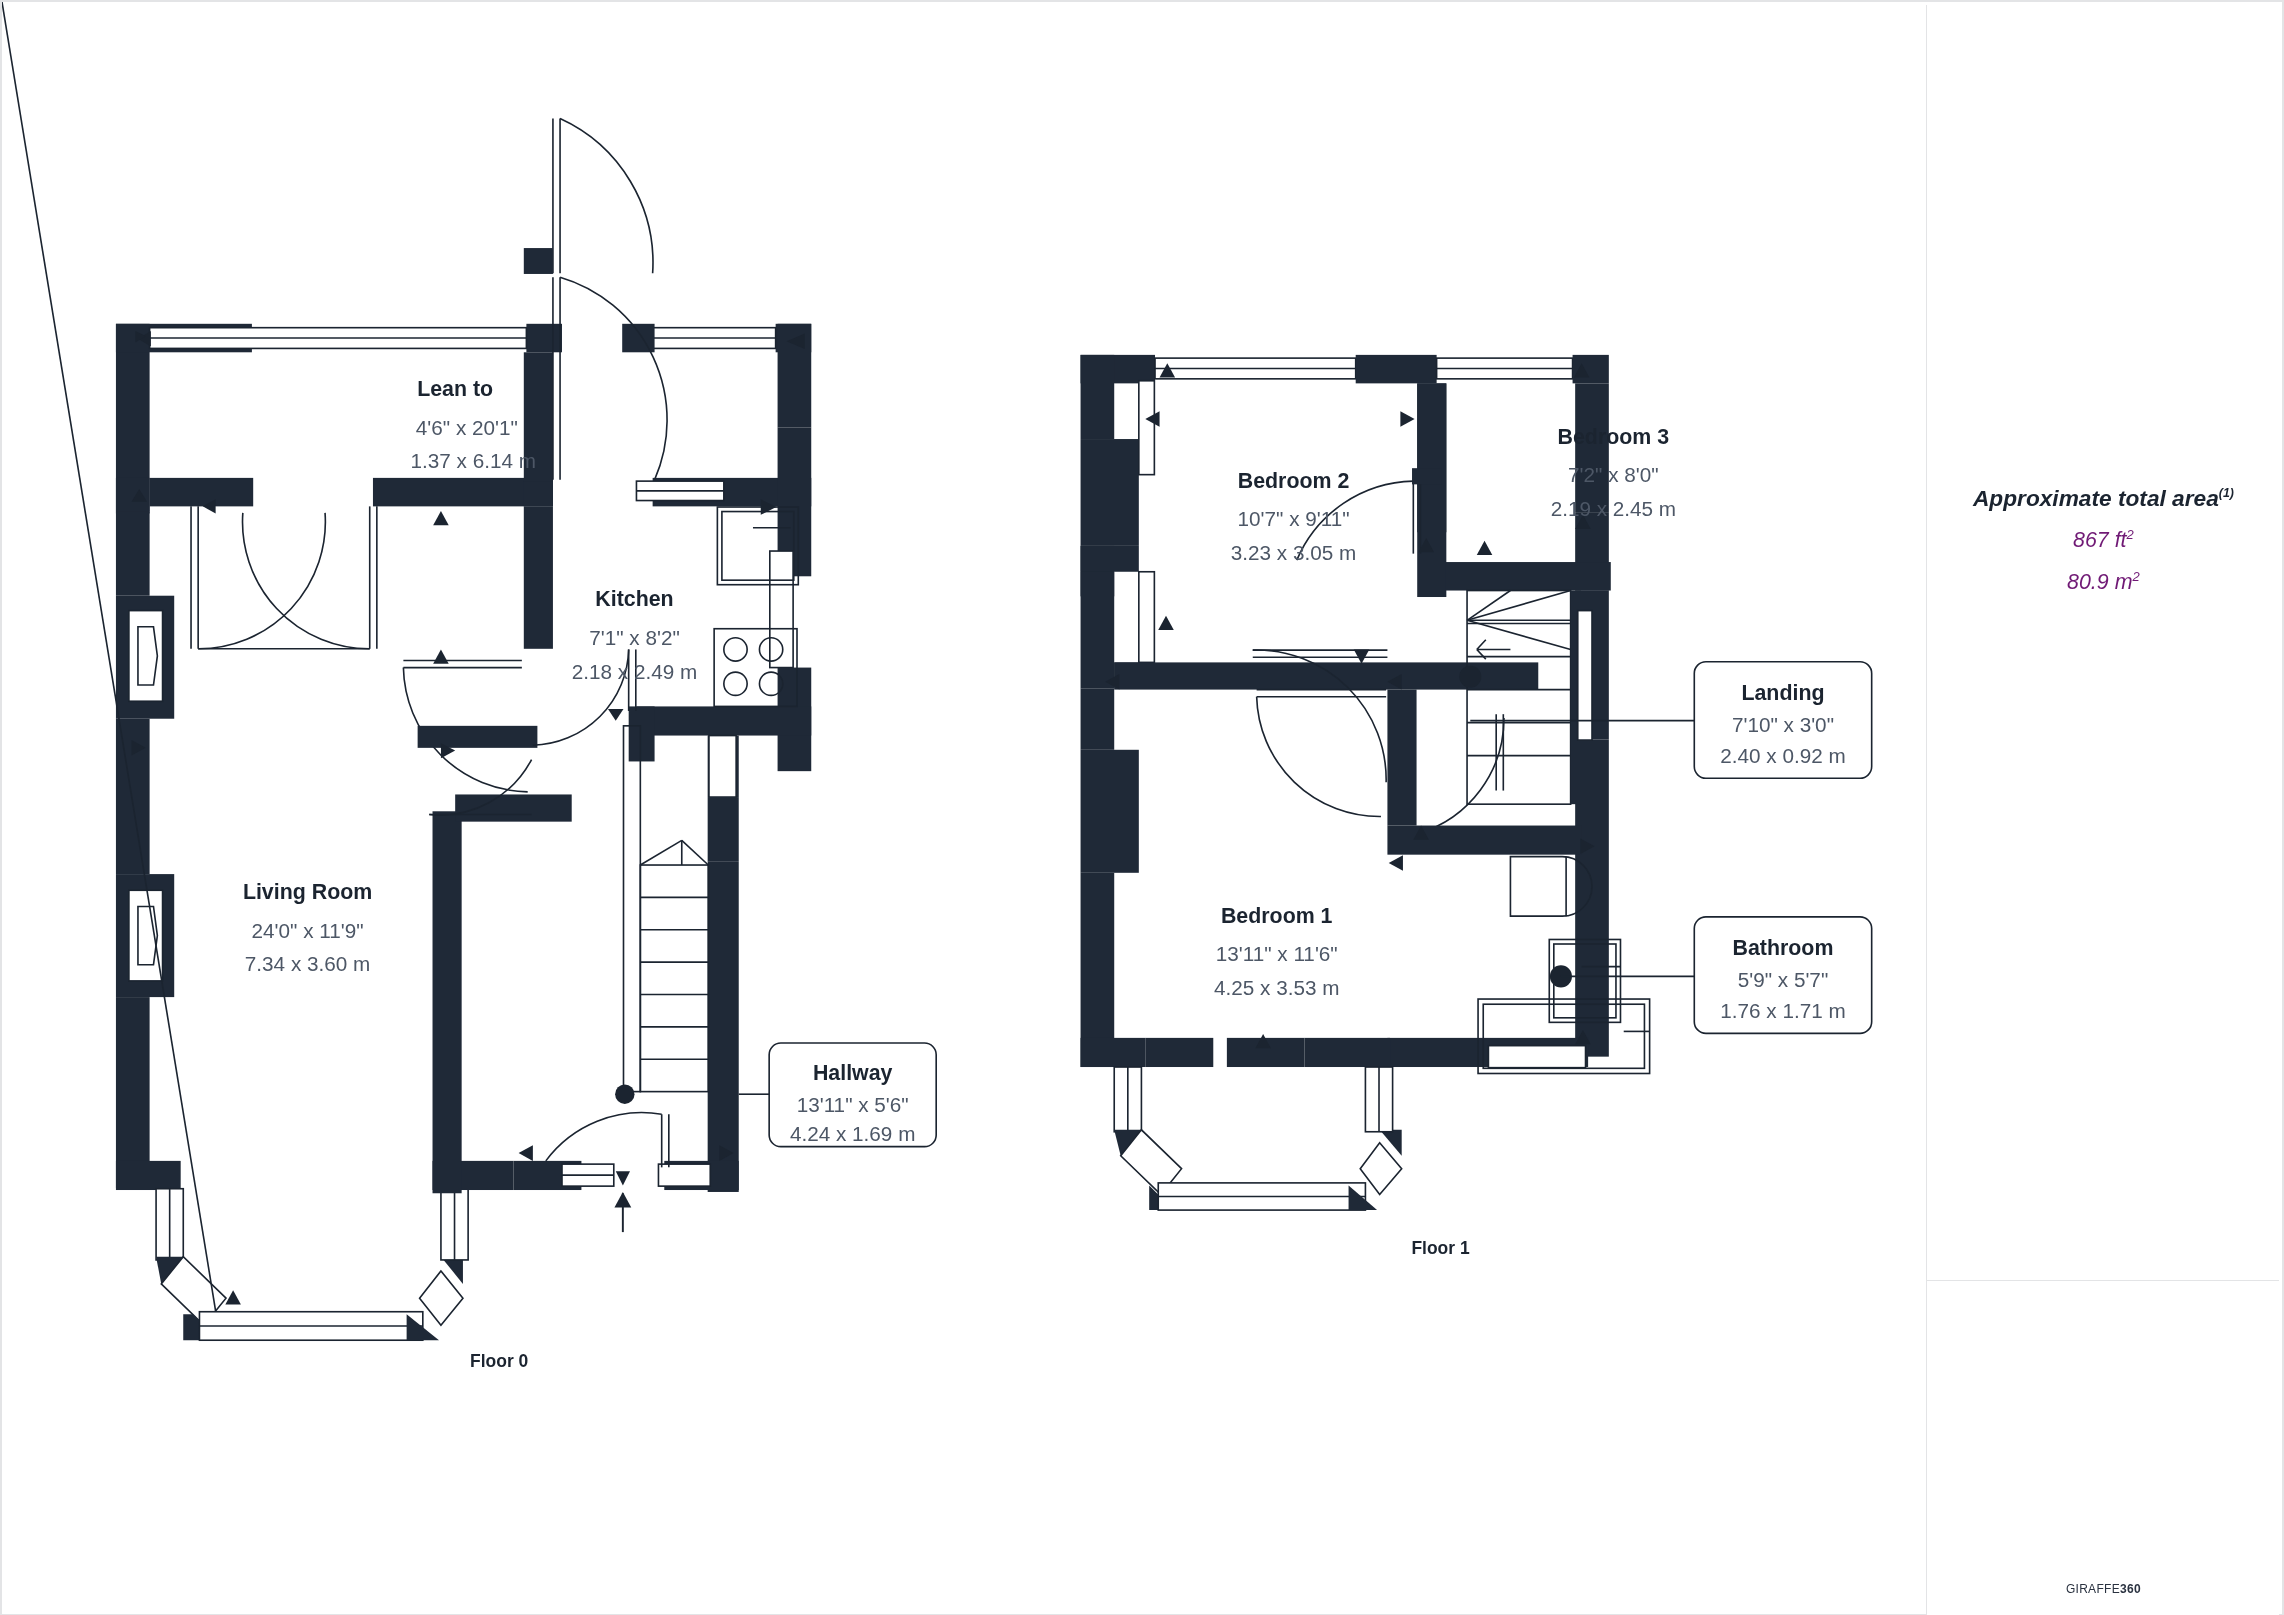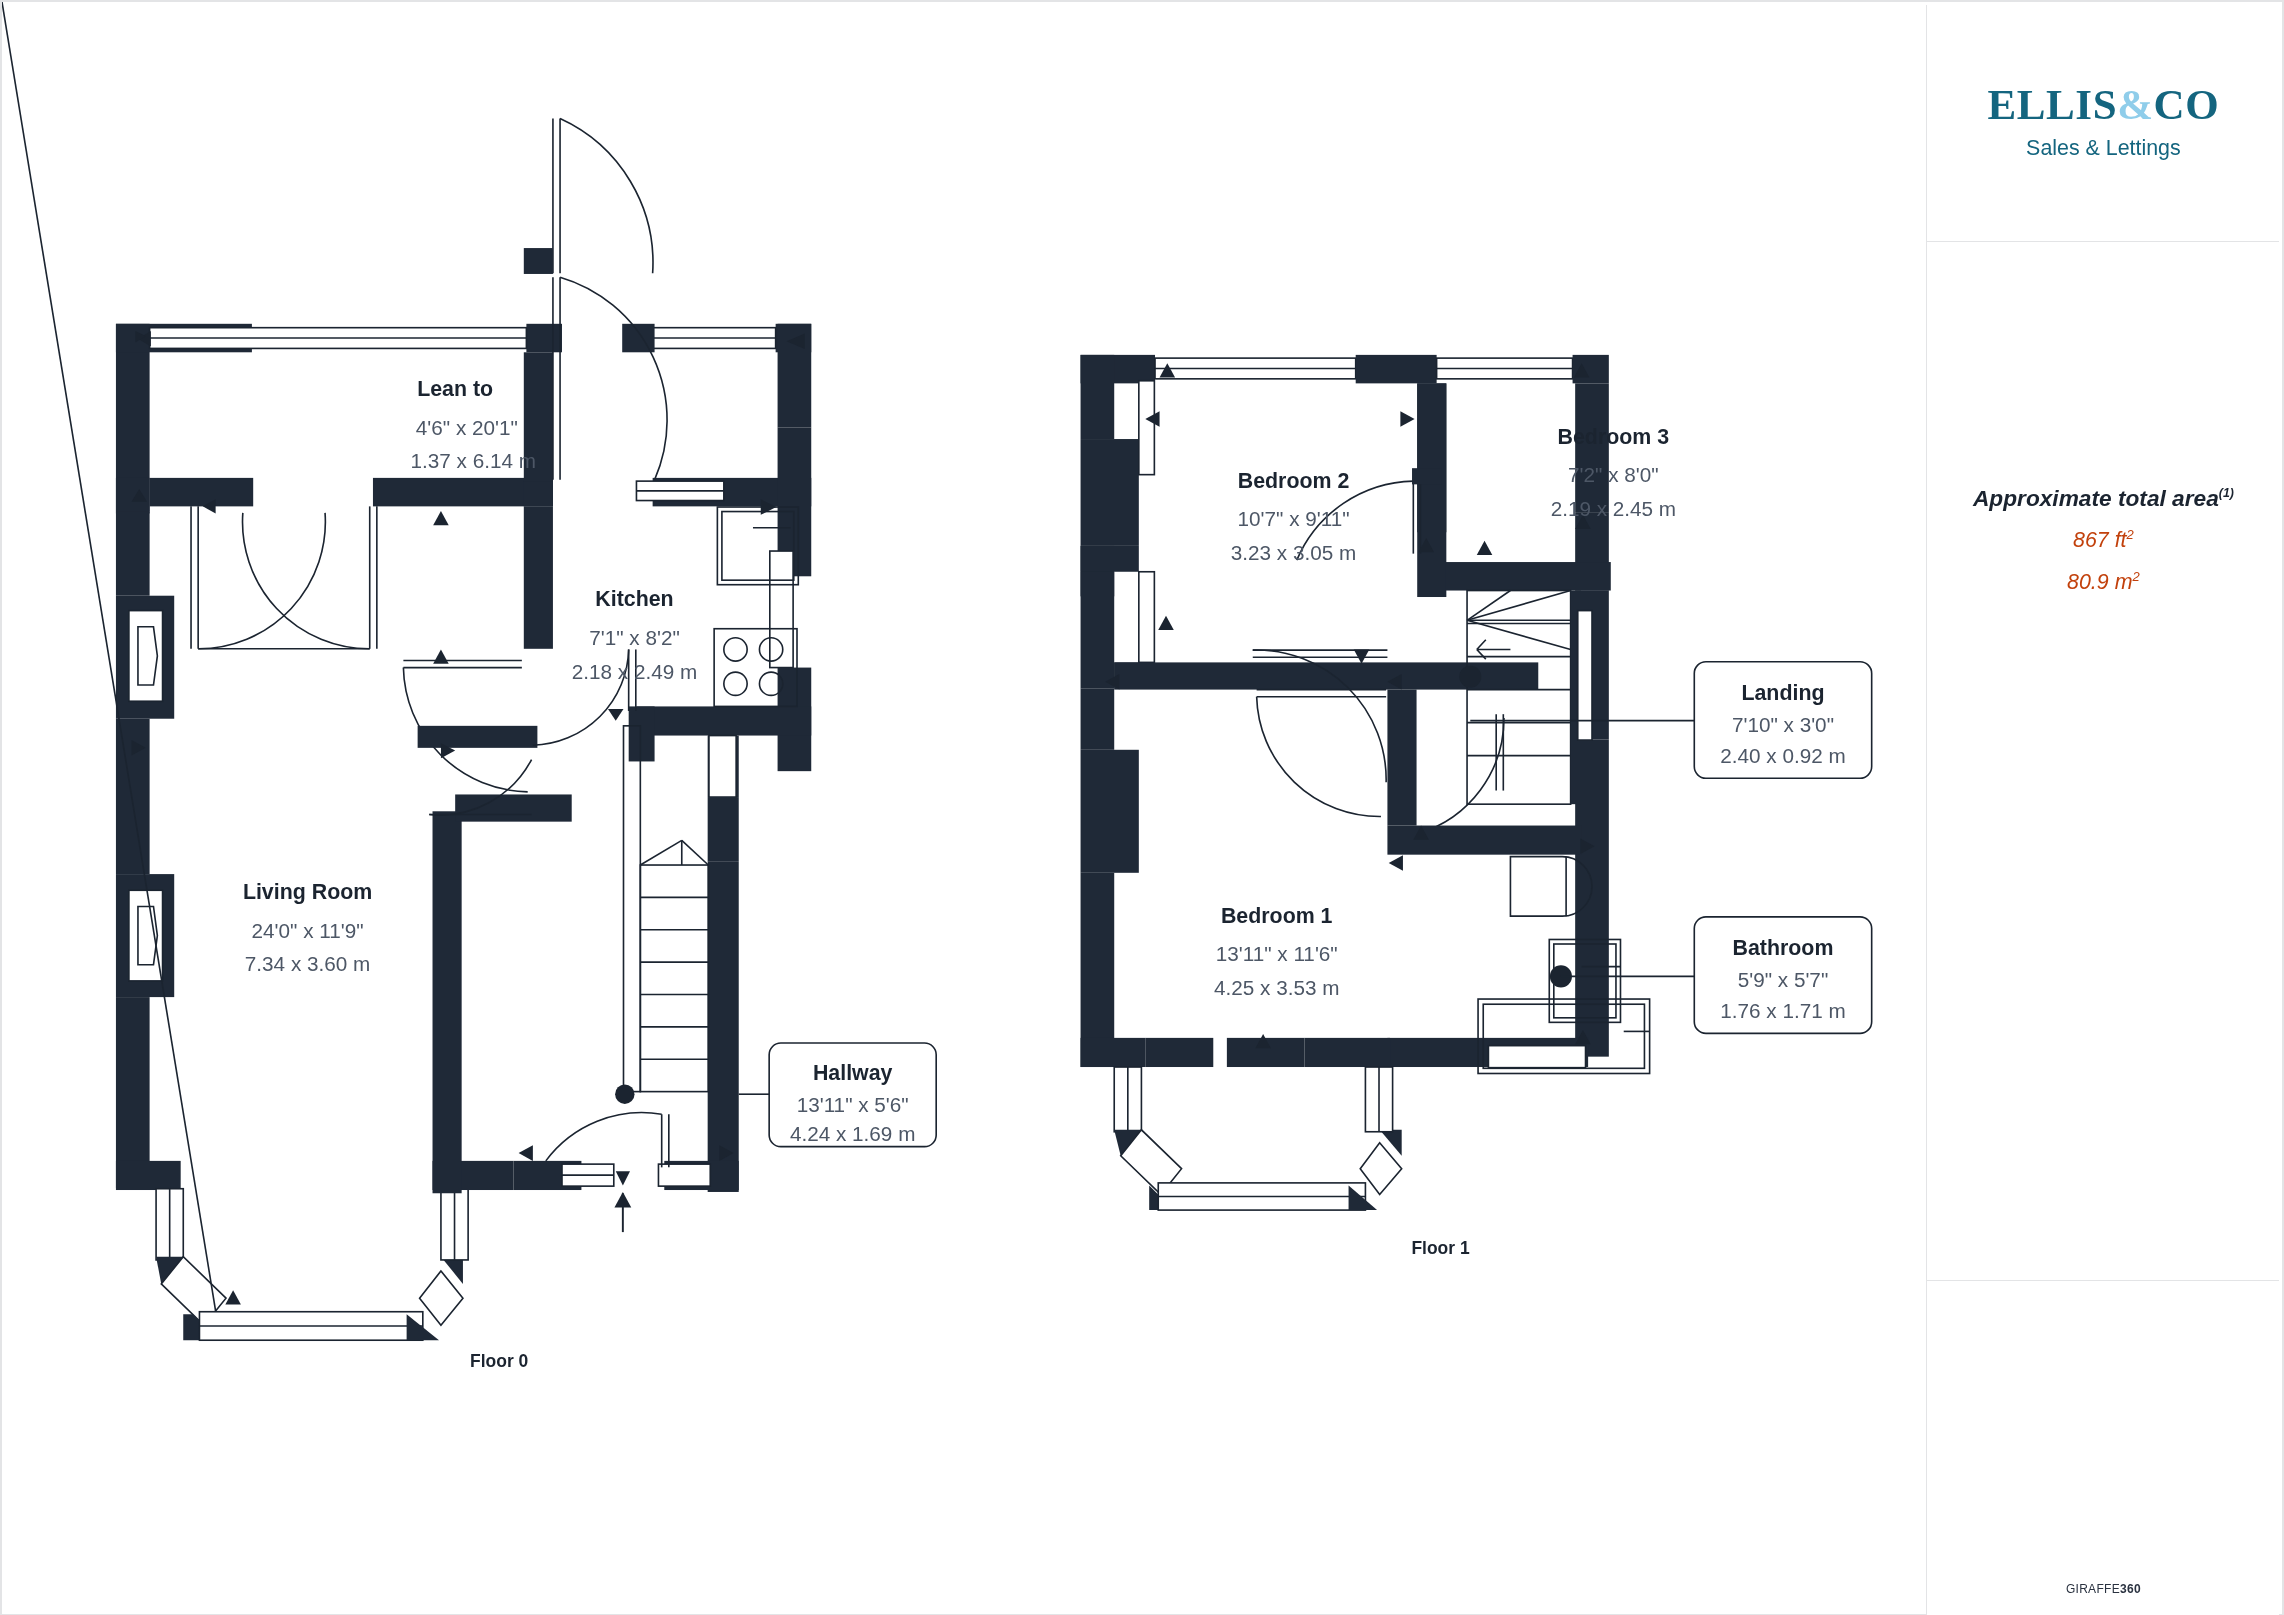--- a/index.html
+++ b/index.html
@@ -103,21 +103,21 @@
     font-weight: bold;
     color: #1b2430;
     letter-spacing: 0px;
   }
   .area-title sup {
     font-size: 12.3px;
     vertical-align: super;
   }
   .area-val {
     font-size: 21.4px;
-    color: #c2410c;
+    color: #701a75;
     margin-top: 15.5px;
   }
   .area-val sup { font-size: 13px; }
 
   .note-text {
     position: absolute;
     left: 0; width: 100%;
     top: 34px;
     font-size: 16px;
     color: #55606e;
@@ -508,26 +508,20 @@
           <text class="room-dim" x="2751" y="1570">1.76 x 1.71 m</text>
         </g>
 
         <text class="floor-label" x="2222" y="1934">Floor 1</text>
       </g>
     </svg>
   </div>
 
   <div id="sidebar">
 
-    <div class="side-panel" id="panel-logo">
-      <div class="logo-wrap">
-        <div class="logo-main"><span>ELLIS</span><span class="logo-amp">&amp;</span><span>CO</span></div>
-        <div class="logo-sub">Sales &amp; Lettings</div>
-      </div>
-    </div>
 
     <div class="side-panel" id="panel-area">
       <div class="area-block">
         <div class="area-title"><span>Approximate total area</span><sup>(1)</sup></div>
         <div class="area-val"><span>867 ft</span><sup>2</sup></div>
         <div class="area-val"><span>80.9 m</span><sup>2</sup></div>
       </div>
     </div>
 
 

